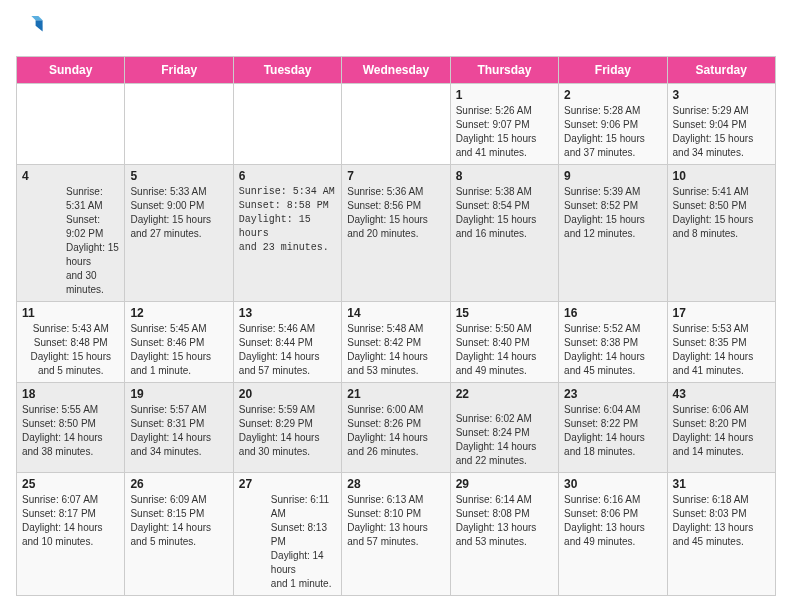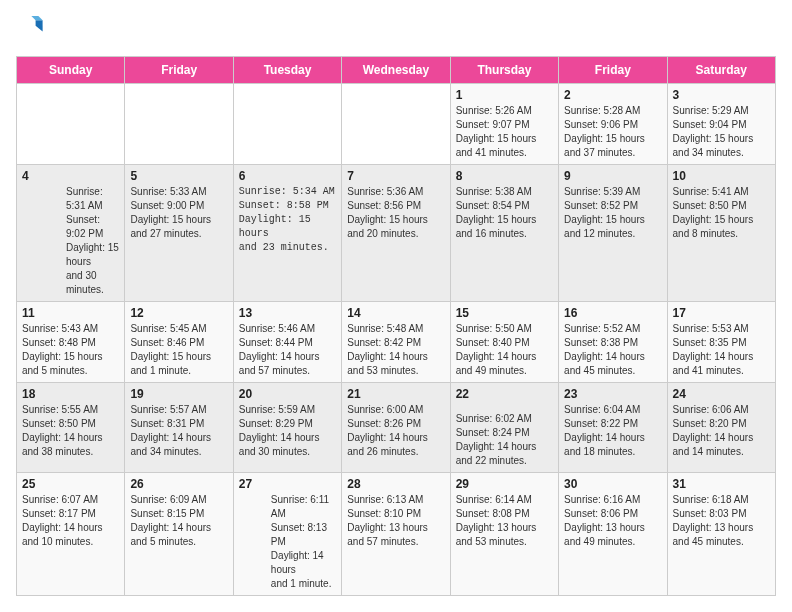--- a/index.html
+++ b/index.html
@@ -205,21 +205,21 @@
           <span class="day-num">10</span>
           <div class="day-content" style="white-space: pre-line;">Sunrise: 5:41 AM
 Sunset: 8:50 PM
 Daylight: 15 hours
 and 8 minutes.</div>
         </td>
       </tr>
       <tr>
         <td>
           <span class="day-num">11</span>
-          <div class="day-content" style="white-space: pre-line;">Sunrise: 5:43 AM
+          <div class="day-content" style="white-space: pre-line; text-align: center;">Sunrise: 5:43 AM
 Sunset: 8:48 PM
 Daylight: 15 hours
 and 5 minutes.</div>
         </td>
         <td>
           <span class="day-num">12</span>
           <div class="day-content" style="white-space: pre-line;">Sunrise: 5:45 AM
 Sunset: 8:46 PM
 Daylight: 15 hours
 and 1 minute.</div>
@@ -297,21 +297,21 @@
 and 22 minutes.</div>
         </td>
         <td>
           <span class="day-num">23</span>
           <div class="day-content" style="white-space: pre-line;">Sunrise: 6:04 AM
 Sunset: 8:22 PM
 Daylight: 14 hours
 and 18 minutes.</div>
         </td>
         <td>
-          <span class="day-num">24</span>
+          <span class="day-num">43</span>
           <div class="day-content" style="white-space: pre-line;">Sunrise: 6:06 AM
 Sunset: 8:20 PM
 Daylight: 14 hours
 and 14 minutes.</div>
         </td>
       </tr>
       <tr>
         <td>
           <span class="day-num">25</span>
           <div class="day-content" style="white-space: pre-line;">Sunrise: 6:07 AM

